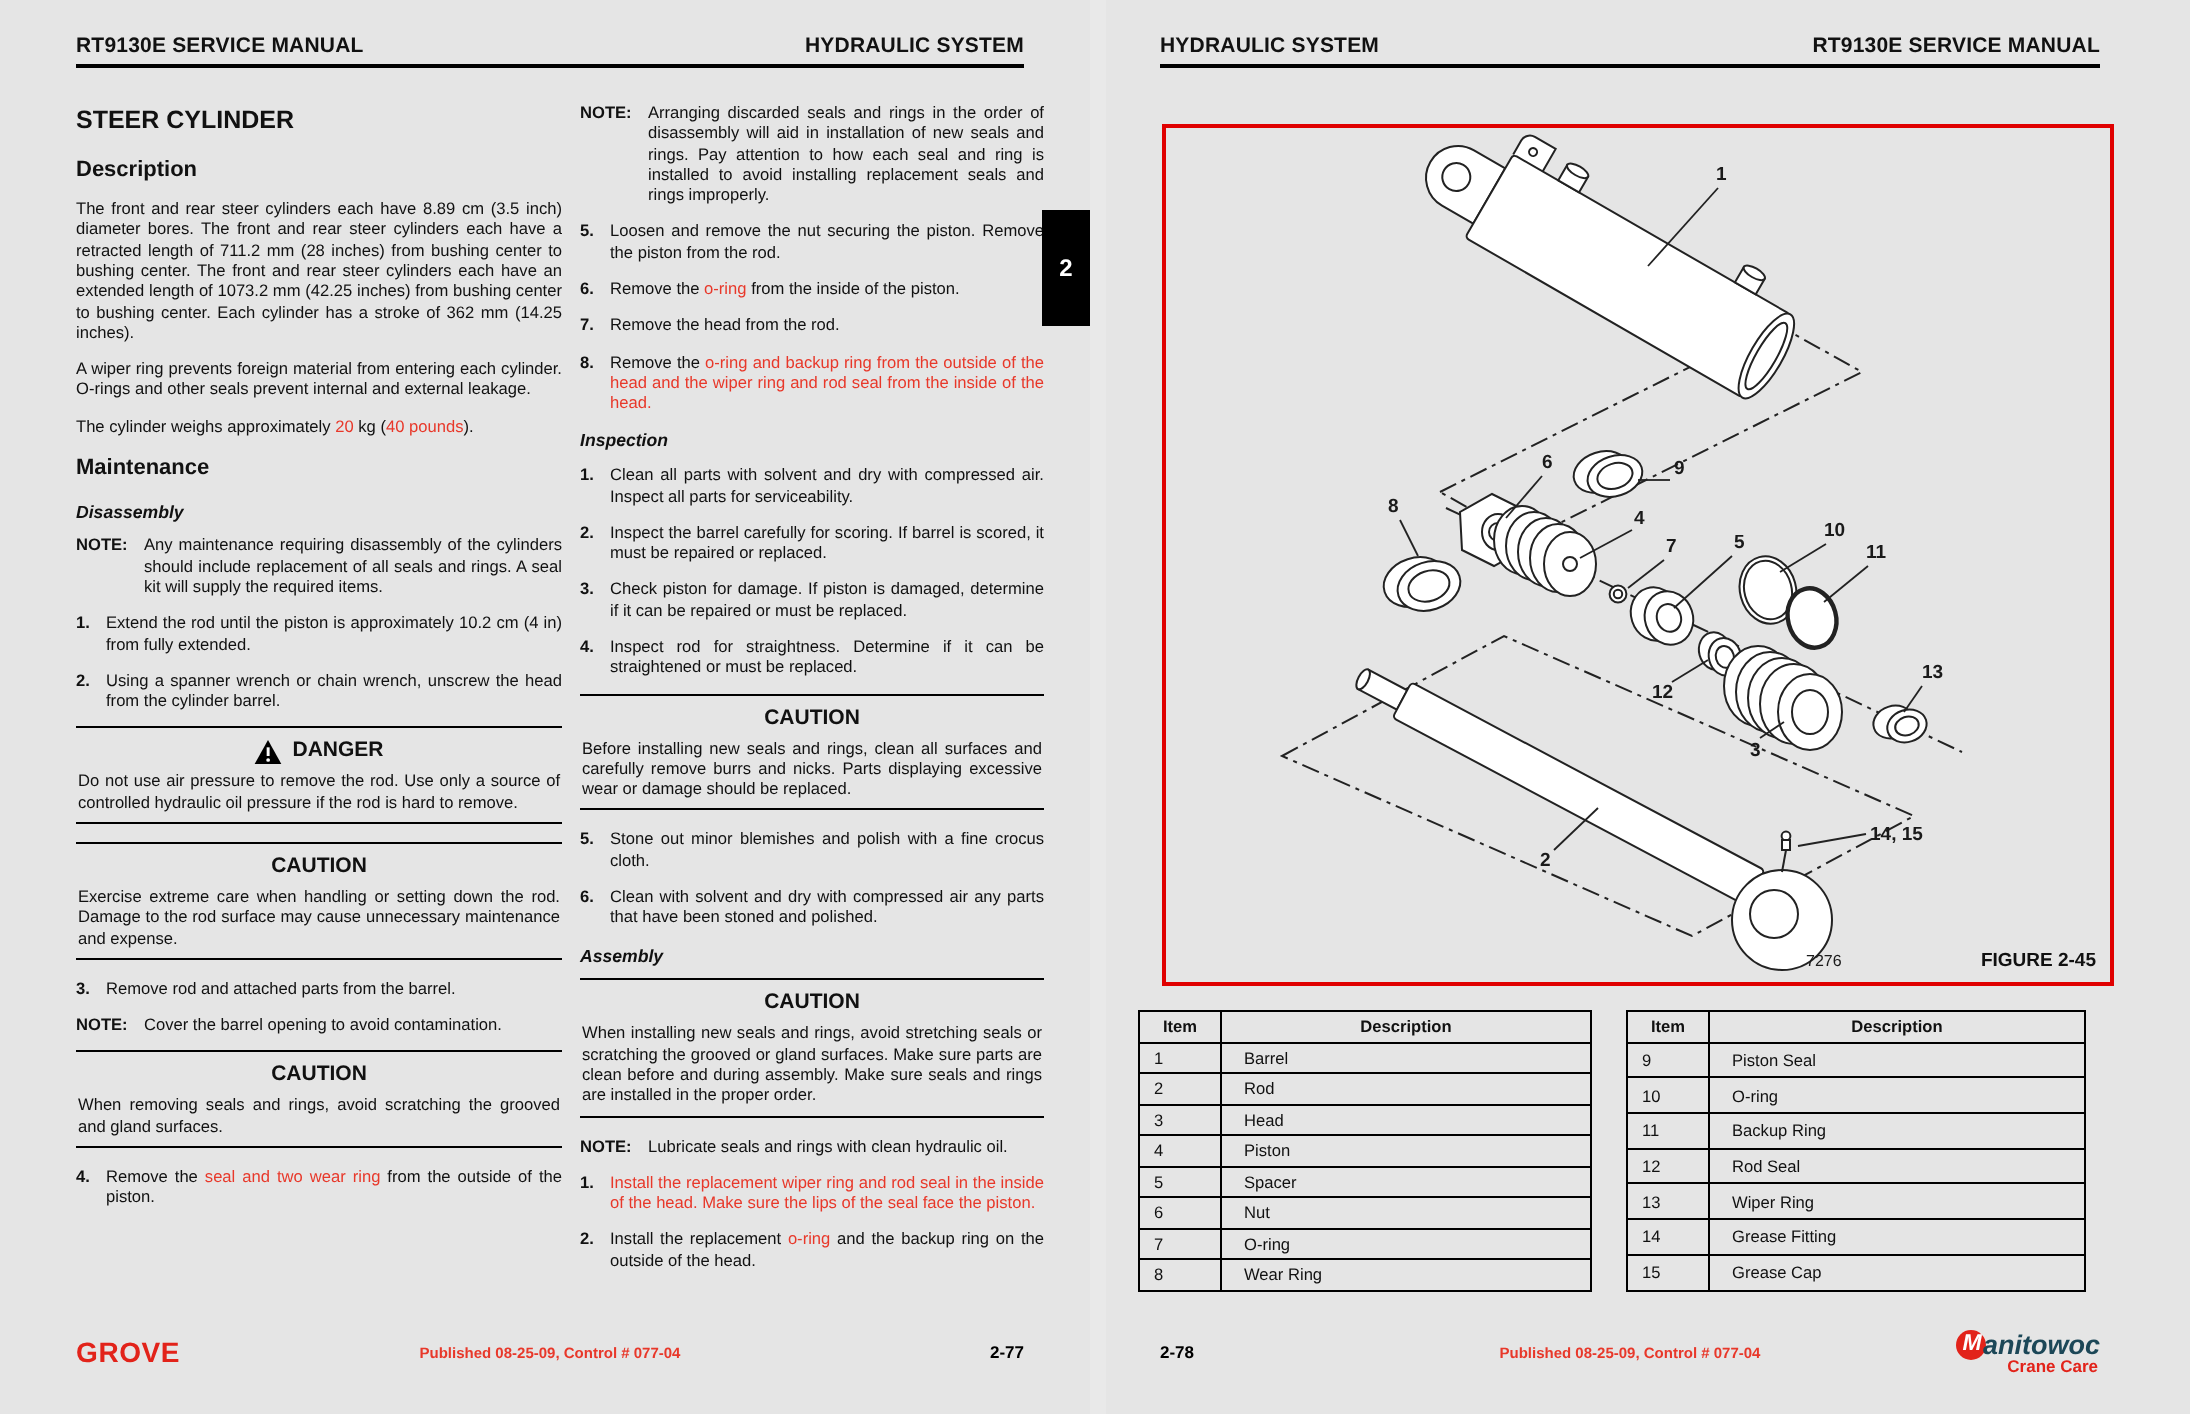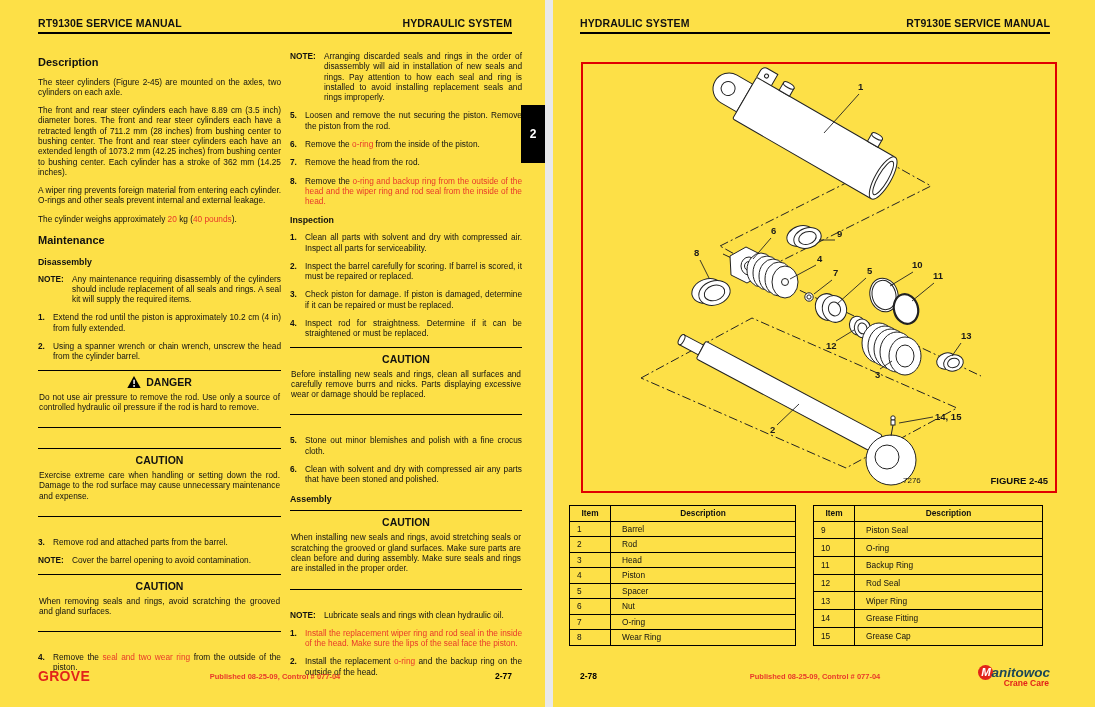--- a/index.html
+++ b/index.html
@@ -1,21 +1,21 @@
 <!DOCTYPE html>
 <html><head>
 <meta charset="utf-8">
 <style>
   html,body{margin:0;padding:0;}
   body{
     width:1095px;height:707px;position:relative;background:#ffffff;
     font-family:"Liberation Sans", sans-serif;color:#111;overflow:hidden;
     -webkit-font-smoothing:antialiased;
   }
-  .page{position:absolute;top:0;height:707px;background:#fde047;}
+  .page{position:absolute;top:0;height:707px;background:#e5e5e5;}
   .page-left{left:0;width:545px;}
   .page-right{left:553px;width:542px;}
   .page-gap{position:absolute;left:545px;top:0;width:8px;height:707px;background:#e9e9e9;}
 
   
   .pg-header{position:absolute;top:17px;}
   .page-left .pg-header{left:38px;width:474px;}
   .page-right .pg-header{left:27px;width:470px;}
   .pg-header .hrow{display:flex;justify-content:space-between;font-weight:bold;font-size:10.5px;letter-spacing:.1px;}
   .pg-header .hrule{border-bottom:2px solid #000;margin-top:3px;}
@@ -23,29 +23,29 @@
   
   .chapter-tab{position:absolute;left:521px;top:105px;width:24px;height:58px;background:#000;
     color:#fff;font-weight:bold;font-size:12px;display:flex;align-items:center;justify-content:center;}
 
   
   .col{position:absolute;top:46px;font-size:8.3px;line-height:1.24;}
   .col1{left:38px;width:243px;}
   .col2{left:290px;width:232px;padding-top:5px;}
   .doc-title{font-size:12.5px;font-weight:bold;margin:7px 0 0;}
   .h2{font-size:11px;font-weight:bold;margin:10px 0 7px;}
-  .h3{font-size:8.8px;font-weight:bold;margin:9px 0 6px;}
+  .h3{font-size:8.8px;font-weight:bold;font-style:italic;margin:9px 0 6px;}
   .para{margin:0 0 8px;text-align:justify;}
   .note{display:flex;margin:0 0 8px;}
   .note-label{font-weight:bold;width:34px;flex:none;}
   .note-text{flex:1;text-align:justify;}
   .li{display:flex;margin:0 0 8px;}
   .li-num{font-weight:bold;width:15px;flex:none;}
   .li-text{flex:1;text-align:justify;}
-  .alert{border-top:1.5px solid #000;border-bottom:1.5px solid #000;padding:3px 1px 15px;margin:2px 0 20px;}
+  .alert{border-top:1.5px solid #000;border-bottom:1.5px solid #000;padding:3px 1px 5px;margin:2px 0 9px;}
   .alert-head{display:flex;align-items:center;justify-content:center;gap:5px;font-weight:bold;font-size:10.5px;margin:2px 0 3px;}
   .alert-text{font-size:8.3px;text-align:justify;}
   .red{color:#e8382a;}
 
   
   .pg-footer{position:absolute;bottom:16px;height:30px;display:flex;align-items:center;}
   .page-left .pg-footer{left:38px;width:474px;}
   .page-right .pg-footer{left:27px;width:470px;}
   .foot-center{position:absolute;left:0;right:0;text-align:center;color:#e8382a;font-size:7.5px;font-weight:bold;}
   .foot-left{position:absolute;left:0;}
@@ -84,22 +84,22 @@
 
   <div class="pg-header">
     <div class="hrow">
       <span>RT9130E SERVICE MANUAL</span>
       <span>HYDRAULIC SYSTEM</span>
     </div>
     <div class="hrule"></div>
   </div>
 
   <div class="col col1">
+    <div class="doc-title">STEER CYLINDER</div>
     <div class="h2">Description</div>
-    <p class="para">The steer cylinders (Figure 2-45) are mounted on the axles, two cylinders on each axle.</p>
     <p class="para">The front and rear steer cylinders each have 8.89 cm (3.5 inch) diameter bores. The front and rear steer cylinders each have a retracted length of 711.2 mm (28 inches) from bushing center to bushing center. The front and rear steer cylinders each have an extended length of 1073.2 mm (42.25 inches) from bushing center to bushing center. Each cylinder has a stroke of 362 mm (14.25 inches).</p>
     <p class="para">A wiper ring prevents foreign material from entering each cylinder. O-rings and other seals prevent internal and external leakage.</p>
     <p class="para"><span>The cylinder weighs approximately </span><span class="red">20</span><span> kg (</span><span class="red">40 pounds</span><span>).</span></p>
 
     <div class="h2">Maintenance</div>
     <div class="h3">Disassembly</div>
 
     <div class="note">
       <span class="note-label">NOTE:</span>
       <span class="note-text">Any maintenance requiring disassembly of the cylinders should include replacement of all seals and rings. A seal kit will supply the required items.</span>

